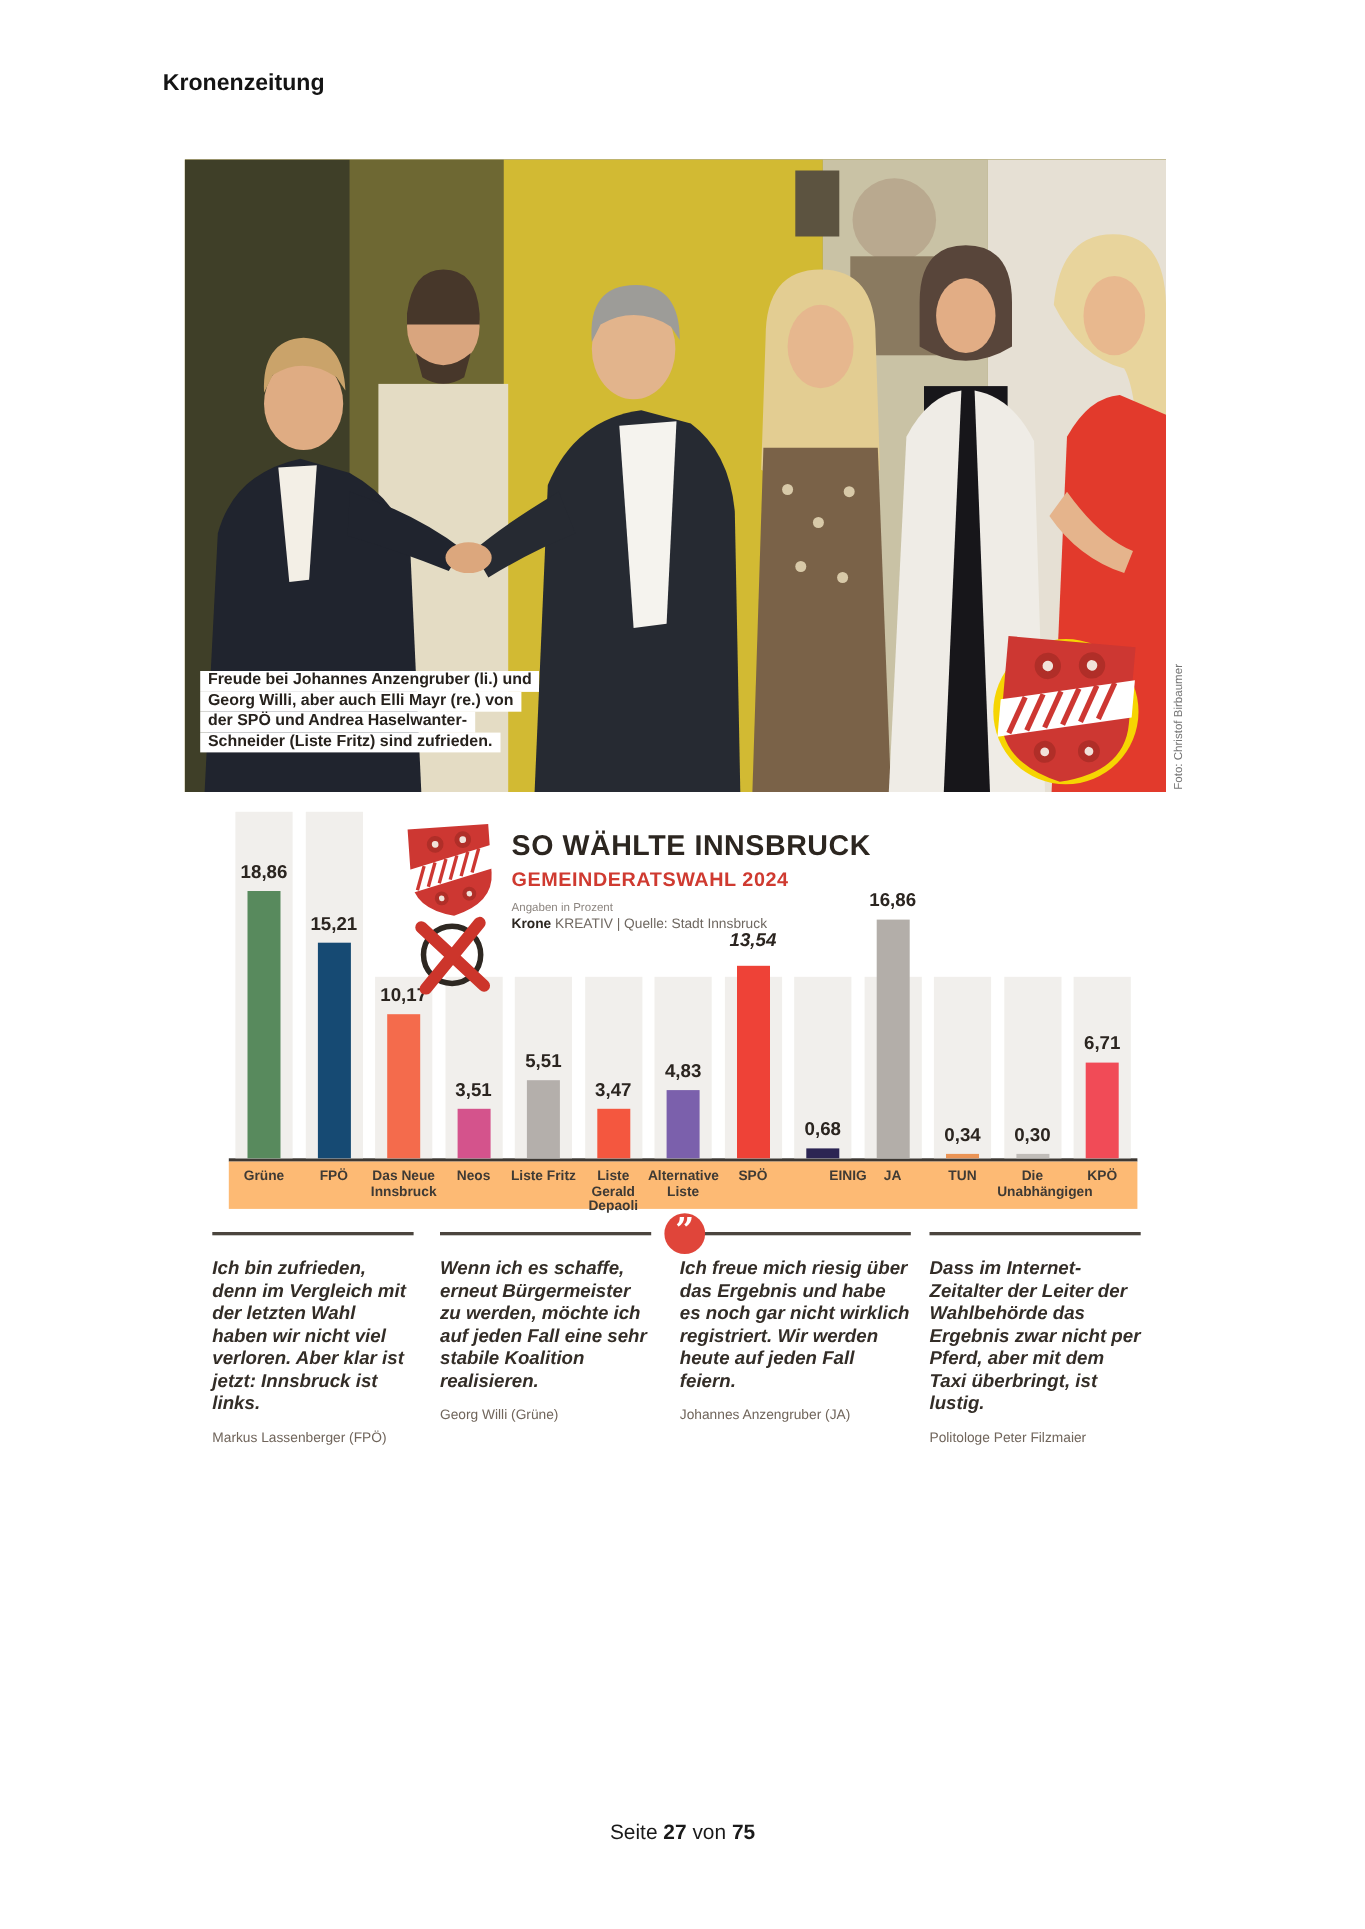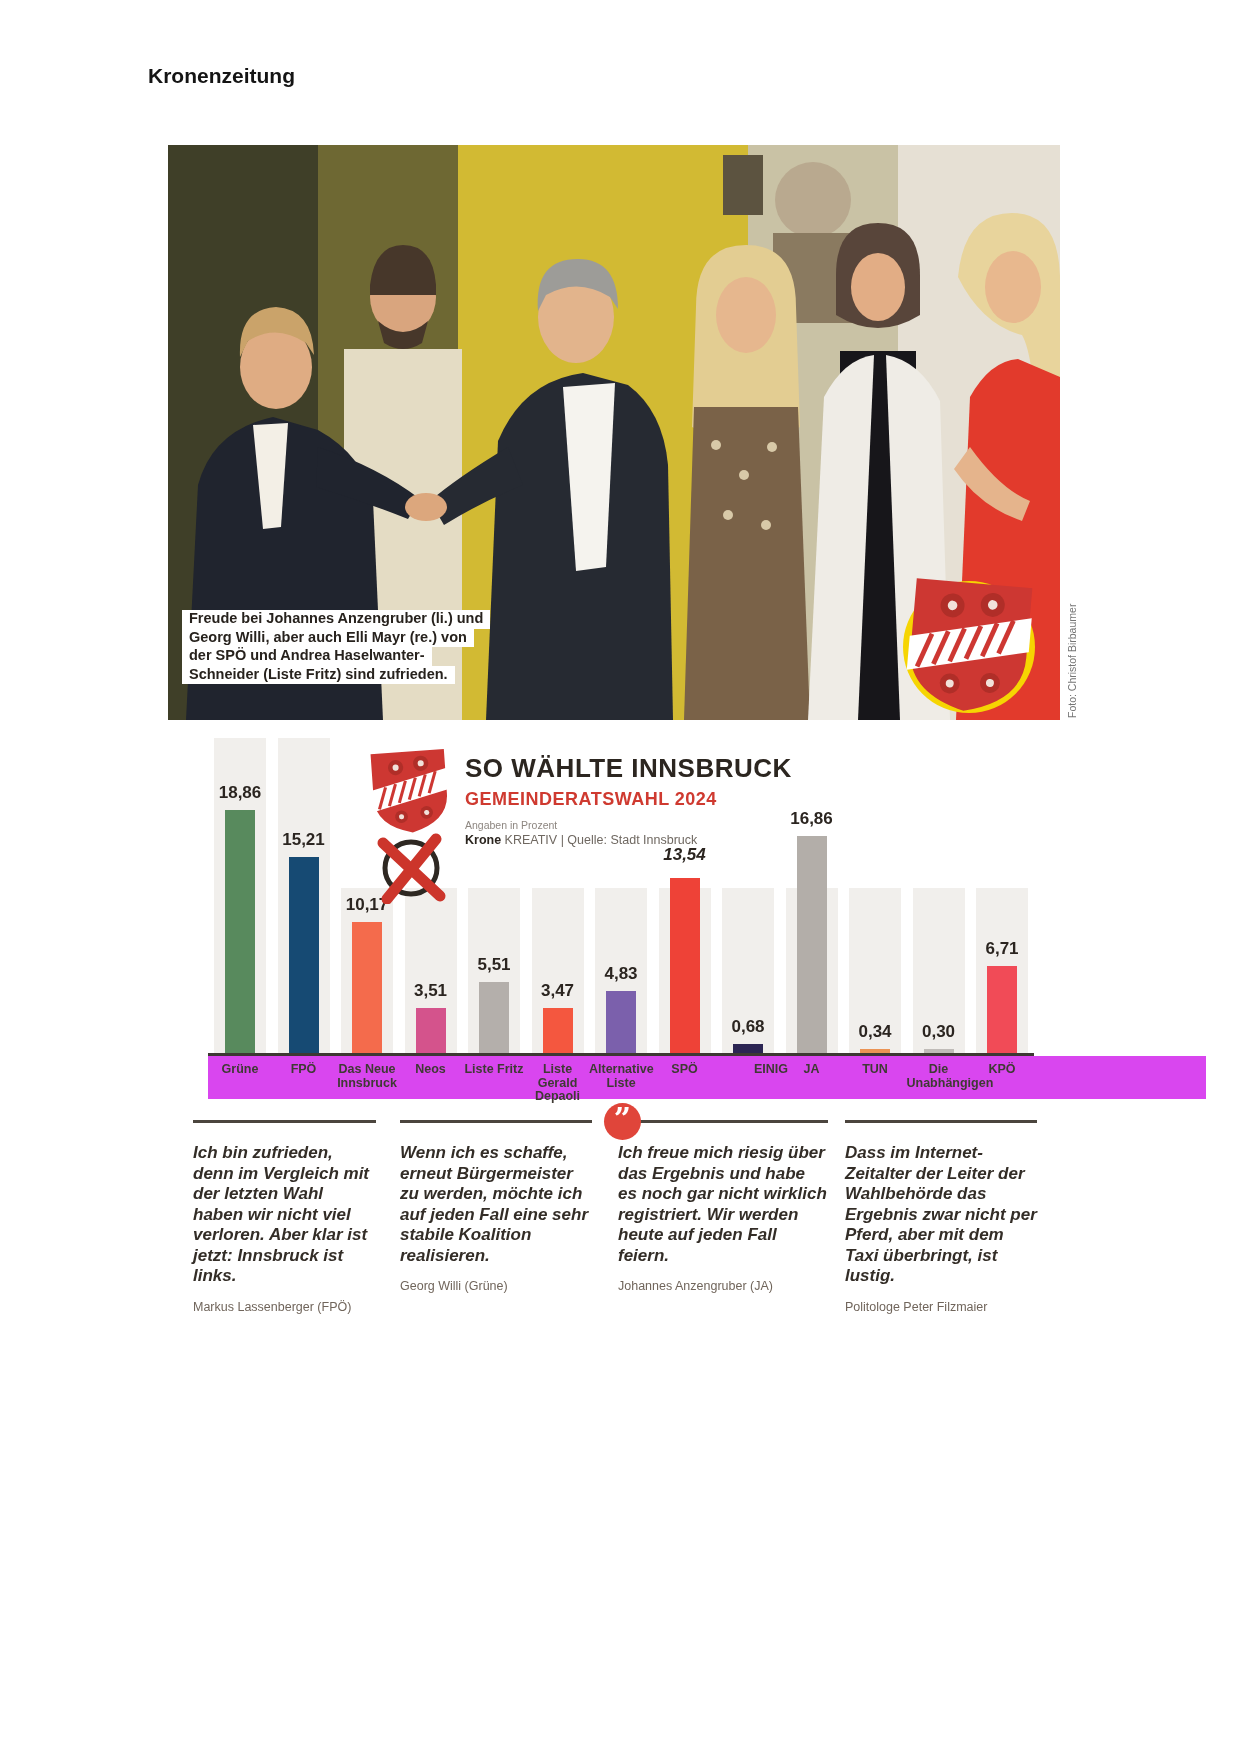--- a/index.html
+++ b/index.html
@@ -31,21 +31,21 @@
 
   
   .chart{position:absolute;left:208px;top:728px;width:826px;}
   .plot{position:relative;height:325px;}
   .col-bg{position:absolute;top:10px;height:315px;width:52px;background:#f1efec;z-index:1;}
   .chart-panel{position:absolute;left:127px;top:0;width:699px;height:160px;background:#ffffff;z-index:2;}
   .bar{position:absolute;bottom:0;width:30px;z-index:3;}
   .bar-val{position:absolute;width:84px;text-align:center;font-size:17px;font-weight:bold;
            color:#2b2520;z-index:4;}
   .baseline{height:3px;background:#3d3833;width:826px;}
-  .strip{position:relative;height:43px;background:#d946ef;width:998px;}
+  .strip{position:relative;height:43px;background:#fdba74;width:826px;}
   .cat{position:absolute;top:7px;width:64px;text-align:center;font-size:12.5px;font-weight:bold;
        color:#3f3a34;line-height:13.5px;}
 
   .chart-head{position:absolute;left:465px;top:750px;width:580px;z-index:5;}
   .ch-title{font-size:26px;font-weight:800;color:#2c2620;letter-spacing:.5px;line-height:36px;}
   .ch-sub{font-size:18px;font-weight:bold;color:#cf3a30;letter-spacing:.5px;margin-top:3px;}
   .ch-line{font-size:14.5px;color:#453f39;margin-top:7px;letter-spacing:.2px;}
   .ch-turnout{font-size:14.5px;color:#453f39;margin-top:3px;}
   .ch-turnout b{font-weight:bold;color:#2c2620;}
   .ch-note{font-size:10.5px;color:#8d8680;margin-top:9px;}
@@ -278,14 +278,20 @@
       <div class="qcol" style="left: 618px; width: 210px;">
         <div class="qtext">Ich freue mich riesig über das Ergebnis und habe es noch gar nicht wirklich registriert. Wir werden heute auf jeden Fall feiern.</div>
         <div class="qattr">Johannes Anzengruber (JA)</div>
       </div>
       <div class="qcol" style="left: 845px; width: 192px;">
         <div class="qtext">Dass im Internet-Zeitalter der Leiter der Wahlbehörde das Ergebnis zwar nicht per Pferd, aber mit dem Taxi überbringt, ist lustig.</div>
         <div class="qattr">Politologe Peter Filzmaier</div>
       </div>
     </div>
 
+  <div class="footer">
+    <span>Seite</span>
+    <b>27</b>
+    <span>von</span>
+    <b>75</b>
+  </div>
 
 </div>
 
 </body></html>

